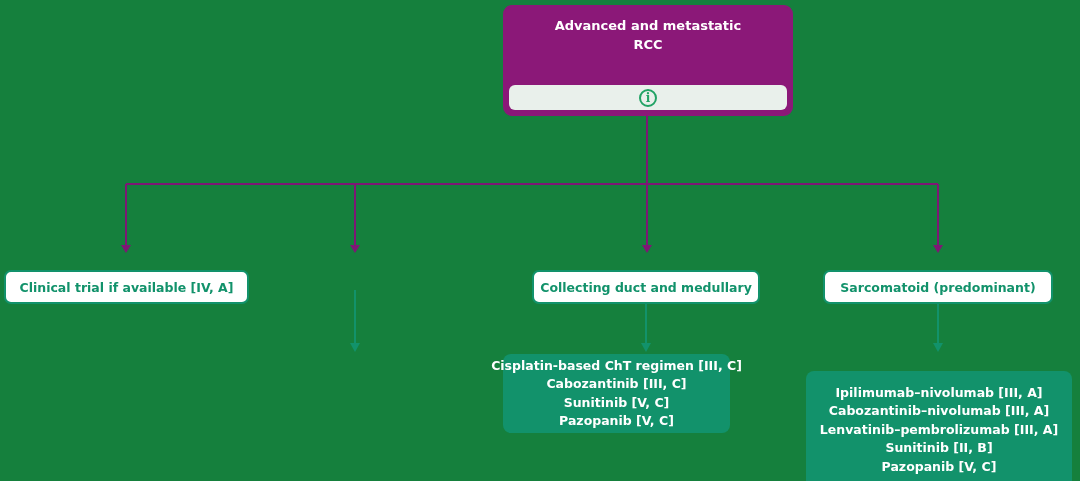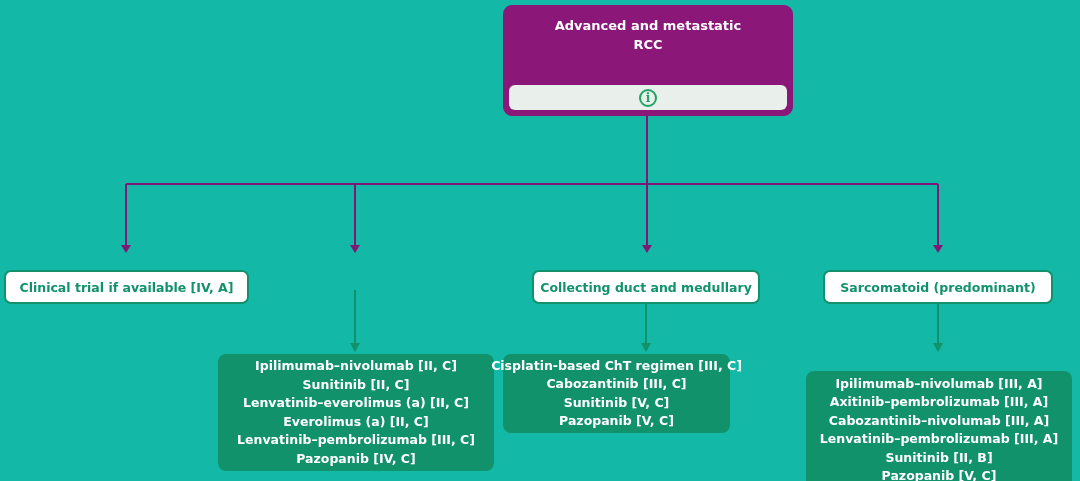--- a/index.html
+++ b/index.html
@@ -10,21 +10,21 @@
     --info_icon_green: #21A365;
     --white: #FFFFFF;
   }
   * { margin: 0; padding: 0; box-sizing: border-box; }
   html, body { background: #FFFFFF; }
   body { font-family: "DejaVu Sans", "Liberation Sans", sans-serif; }
   .canvas {
     position: relative;
     width: 1080px;
     height: 481px;
-    background: #14b8a6;
+    background: #15803d;
     overflow: hidden;
   }
   svg.connectors {
     position: absolute;
     left: 0; top: 0;
     width: 1080px; height: 481px;
     pointer-events: none;
   }
   .pline { stroke: var(--purple_line); stroke-width: 2; fill: none; }
   .parrow { fill: var(--purple_line); }
@@ -157,38 +157,29 @@
   <div class="branch-box" id="branch-0">
     <span>Clinical trial if available [IV, A]</span>
   </div>
   <div class="branch-box" id="branch-2">
     <span>Collecting duct and medullary</span>
   </div>
   <div class="branch-box" id="branch-3">
     <span>Sarcomatoid (predominant)</span>
   </div>
 
-  <div class="treatment-box" id="treat-1">
-    <div class="tline">Ipilimumab–nivolumab [II, C]</div>
-    <div class="tline">Sunitinib [II, C]</div>
-    <div class="tline">Lenvatinib–everolimus (a) [II, C]</div>
-    <div class="tline">Everolimus (a) [II, C]</div>
-    <div class="tline">Lenvatinib–pembrolizumab [III, C]</div>
-    <div class="tline">Pazopanib [IV, C]</div>
-  </div>
 
   <div class="treatment-box" id="treat-2">
     <div class="tline">Cisplatin-based ChT regimen [III, C]</div>
     <div class="tline">Cabozantinib [III, C]</div>
     <div class="tline">Sunitinib [V, C]</div>
     <div class="tline">Pazopanib [V, C]</div>
   </div>
 
   <div class="treatment-box" id="treat-3">
     <div class="tline">Ipilimumab–nivolumab [III, A]</div>
-    <div class="tline">Axitinib–pembrolizumab [III, A]</div>
     <div class="tline">Cabozantinib–nivolumab [III, A]</div>
     <div class="tline">Lenvatinib–pembrolizumab [III, A]</div>
     <div class="tline">Sunitinib [II, B]</div>
     <div class="tline">Pazopanib [V, C]</div>
   </div>
 
 </div>
 
 </body></html>

